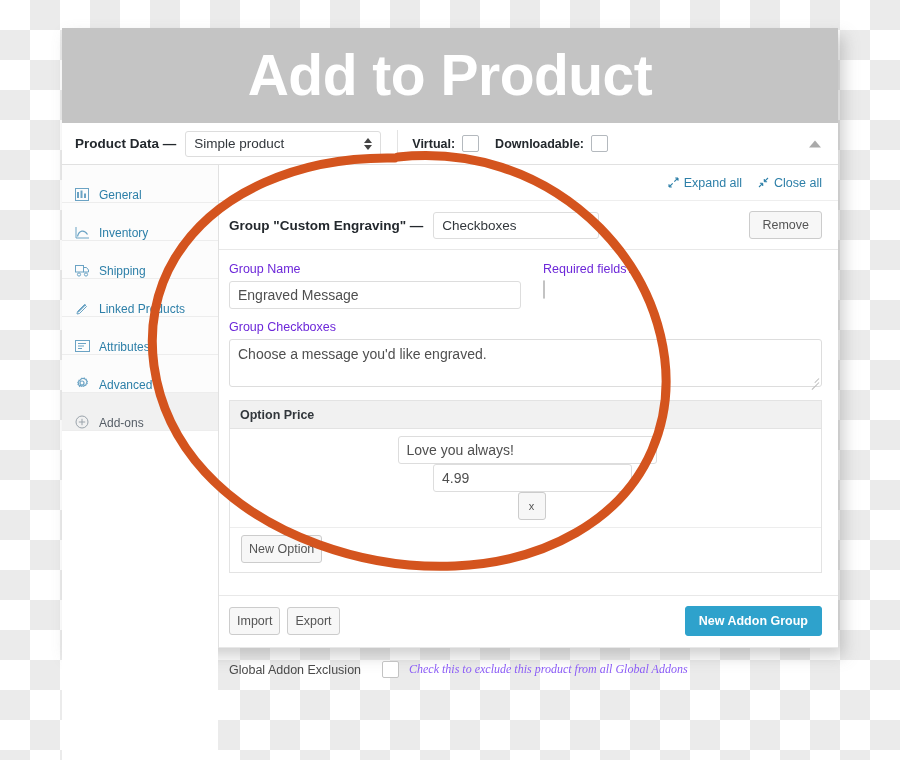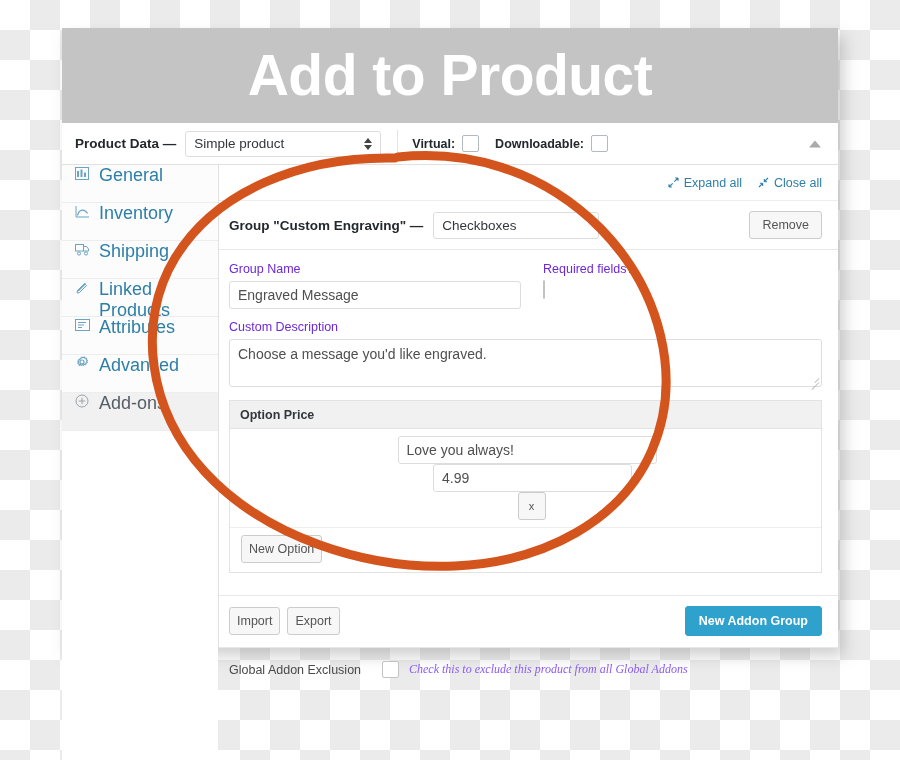--- a/index.html
+++ b/index.html
@@ -121,25 +121,25 @@
   .sidebar {
     width: 157px;
     box-sizing: border-box;
     border-right: 1px solid #e1e1e1;
     background: #fff;
     padding-top: 0;
   }
   .side-item {
     height: 38px;
     display: flex;
-    align-items: flex-start;
+    align-items: flex-end;
     padding-left: 12px;
     box-sizing: border-box;
     border-bottom: 1px solid #ededed;
-    font-size: 18px;
+    font-size: 12px;
     color: #2d7fa8;
     background: #fcfcfc;
   }
   .side-item.active { background: #f1f1f1; color: #555d66; }
   .side-item .si-ico {
     width: 16px; height: 16px;
     margin-right: 9px;
     flex: 0 0 16px;
     display: flex; align-items: center; justify-content: center;
     color: #6ba3c4;
@@ -494,21 +494,21 @@
               <div class="field-label">Group Name</div>
               <input class="inp" type="text" value="Engraved Message" style="">
             </div>
             <div class="req-col">
               <div class="field-label">Required fields?</div>
               <span class="cb-box2"></span>
             </div>
           </div>
 
           <div class="desc-block">
-            <div class="field-label">Custom Description</div>
+            <div class="field-label">Group Checkboxes</div>
             <div class="ta-wrap">
               <textarea class="inp" style="">Choose a message you'd like engraved.</textarea>
               <span class="ta-grip"></span>
             </div>
           </div>
 
           <div class="opt-table">
             <div class="opt-head">
               <div class="col-price">Option Price</div>
             </div>

